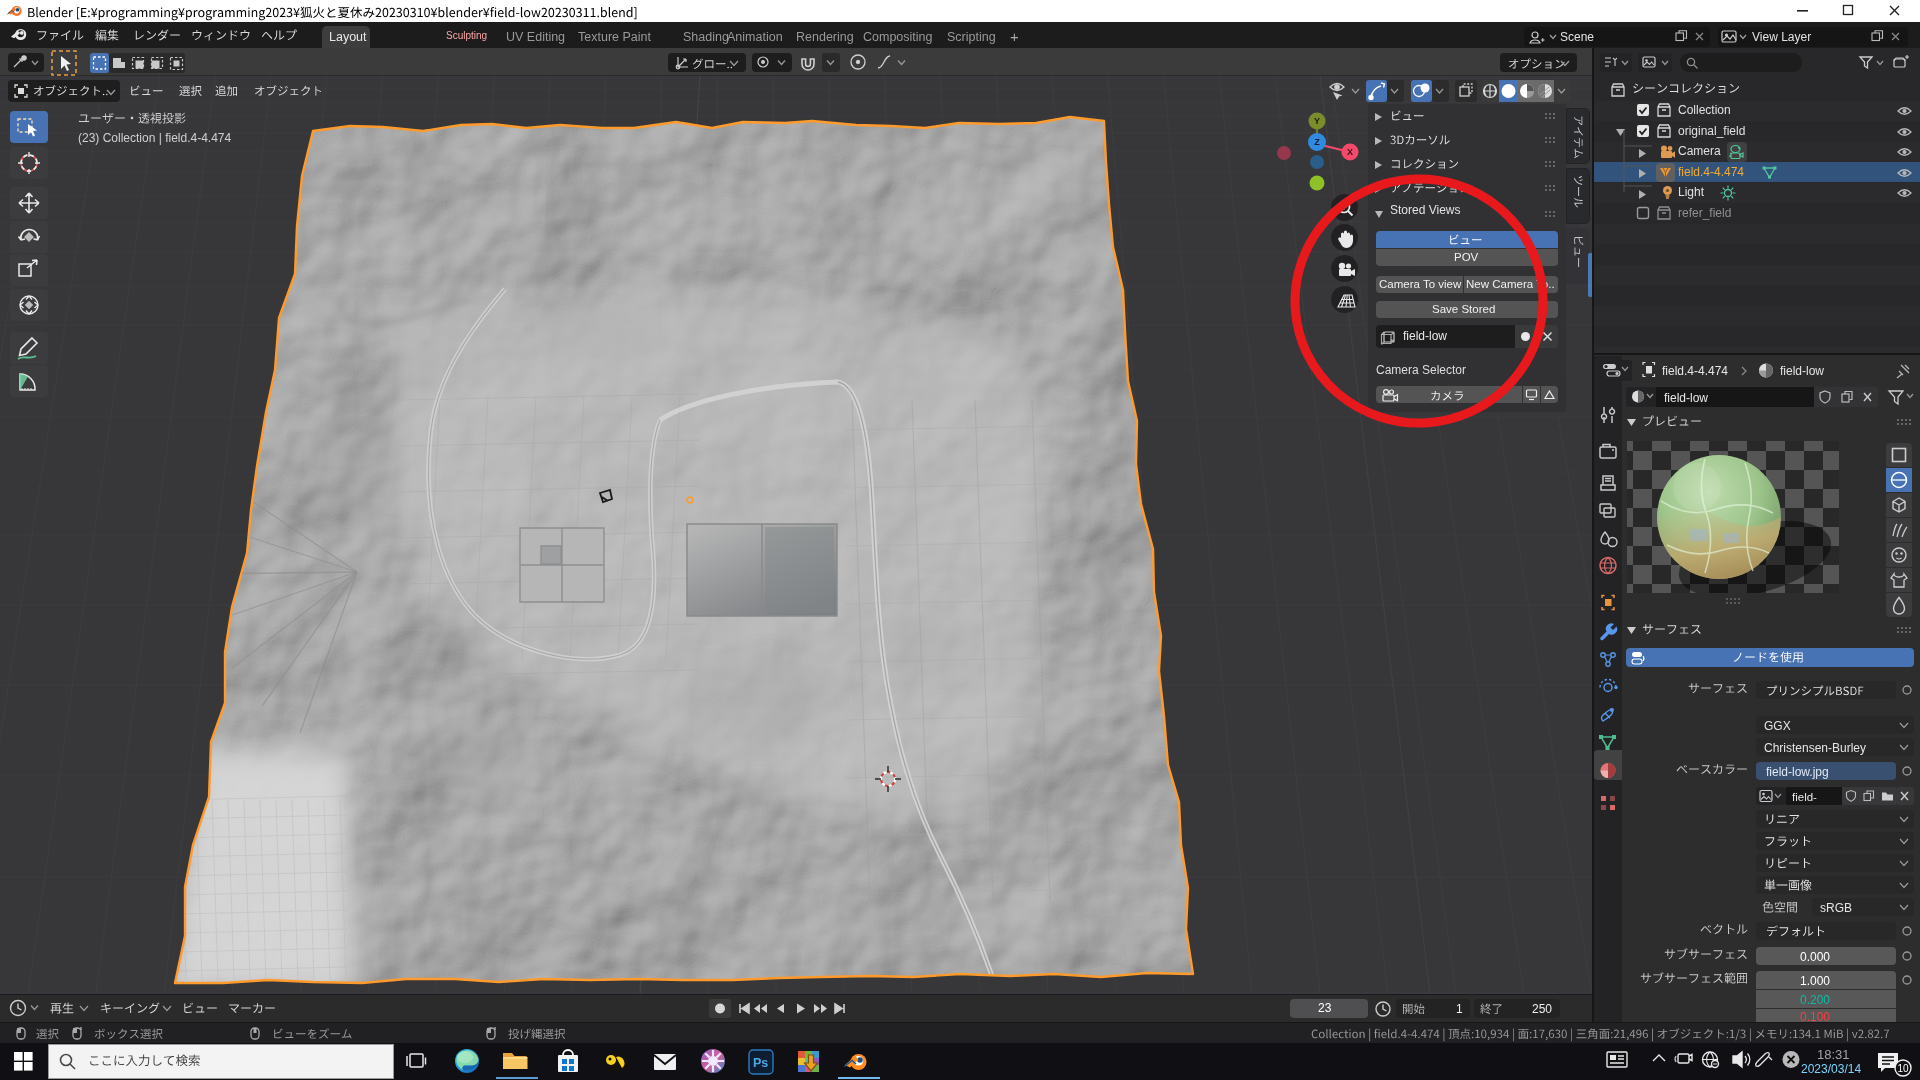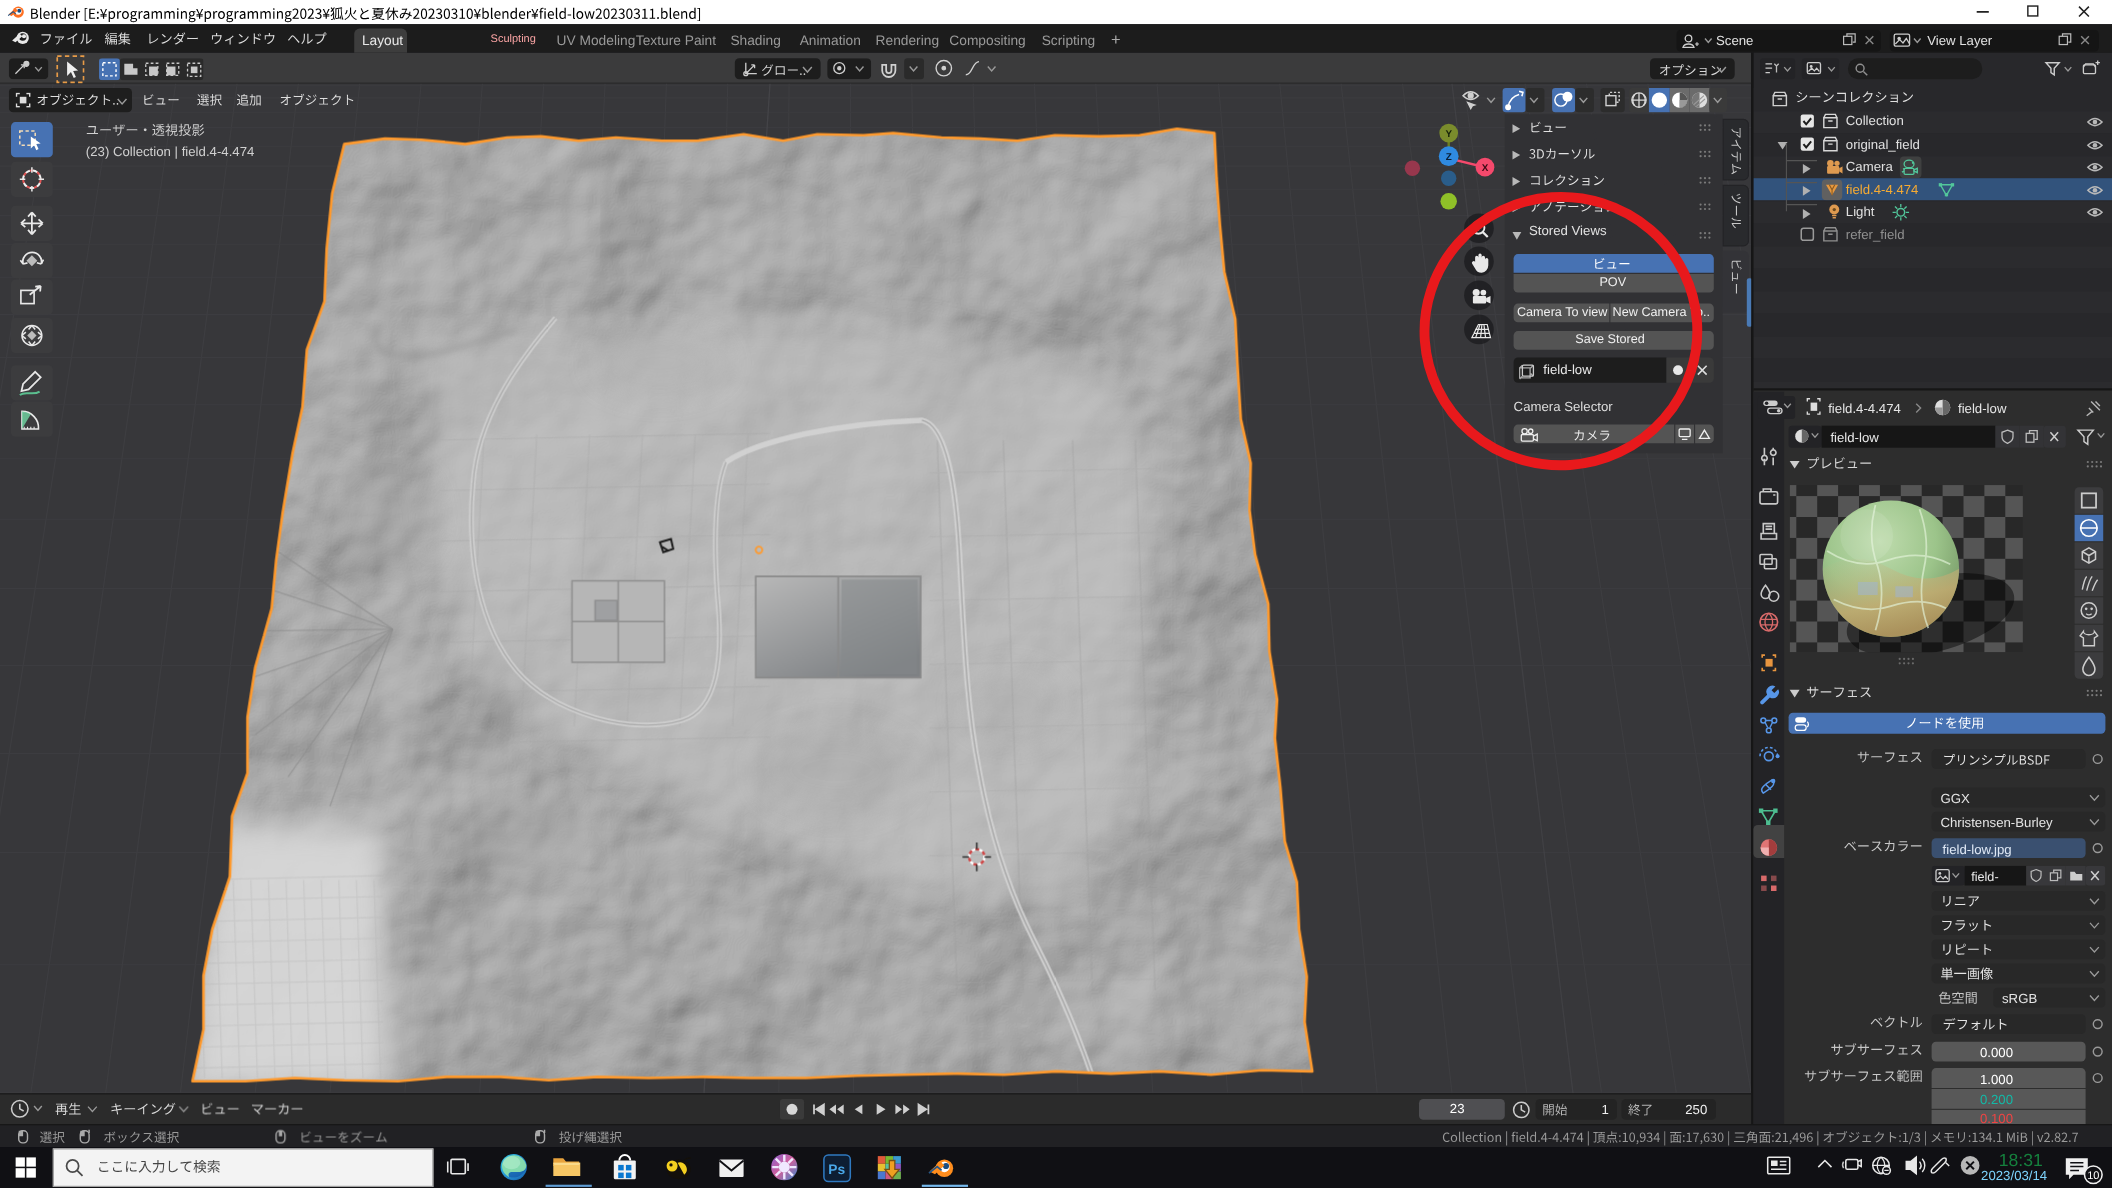--- a/index.html
+++ b/index.html
@@ -46,23 +46,23 @@
 <svg style="position:absolute;left:191px;top:27px;" width="62" height="18">
       <path transform="translate(0,12.6)" fill="#dcdcdc" d="M10.6 -7.3 9.9 -7.7C9.8 -7.6 9.6 -7.6 9.1 -7.6H6.4V-8.7C6.4 -9 6.4 -9.2 6.5 -9.6H5.3C5.4 -9.2 5.4 -9 5.4 -8.7V-7.6H2.7C2.3 -7.6 2 -7.6 1.6 -7.6C1.7 -7.4 1.7 -7 1.7 -6.7C1.7 -6.3 1.7 -5 1.7 -4.6C1.7 -4.4 1.7 -4.1 1.6 -3.8H2.7C2.6 -4 2.6 -4.3 2.6 -4.6C2.6 -4.9 2.6 -6.2 2.6 -6.7H9.3C9.2 -5.7 8.8 -4.2 8.2 -3.2C7.5 -2.1 6.1 -1.2 4.9 -0.8C4.6 -0.6 4.1 -0.5 3.7 -0.5L4.5 0.4C6.7 -0.2 8.3 -1.4 9.2 -3C9.9 -4.1 10.2 -5.6 10.4 -6.6C10.5 -6.8 10.5 -7.1 10.6 -7.3Z M13.5 -3.1 13.9 -2.2C15.3 -2.6 16.7 -3.3 17.7 -3.8V-0.1C17.7 0.3 17.7 0.7 17.6 0.9H18.7C18.7 0.7 18.7 0.3 18.7 -0.1V-4.4C19.8 -5.1 20.8 -6 21.4 -6.6L20.6 -7.4C20 -6.6 18.9 -5.6 17.8 -4.9C16.8 -4.3 15 -3.5 13.5 -3.1Z M26.7 -8.8 26 -8.1C26.9 -7.5 28.4 -6.2 29 -5.6L29.8 -6.3C29.1 -7 27.6 -8.2 26.7 -8.8ZM25.7 -0.8 26.3 0.2C28.3 -0.1 29.8 -0.9 31 -1.6C32.9 -2.8 34.3 -4.4 35.1 -5.9L34.5 -6.9C33.8 -5.4 32.3 -3.7 30.5 -2.5C29.4 -1.8 27.8 -1.1 25.7 -0.8Z M43.9 -8.6 43.2 -8.3C43.6 -7.8 44 -7.1 44.3 -6.5L45 -6.8C44.7 -7.4 44.2 -8.2 43.9 -8.6ZM45.3 -9.2 44.7 -8.9C45.1 -8.4 45.5 -7.8 45.8 -7.1L46.5 -7.5C46.2 -8 45.6 -8.8 45.3 -9.2ZM39.7 -0.9C39.7 -0.5 39.6 0.1 39.6 0.5H40.7C40.7 0.1 40.7 -0.5 40.7 -0.9V-4.8C42 -4.4 44.1 -3.6 45.4 -2.9L45.8 -3.9C44.5 -4.6 42.3 -5.4 40.7 -5.9V-7.9C40.7 -8.2 40.7 -8.8 40.8 -9.1H39.6C39.6 -8.8 39.7 -8.2 39.7 -7.9C39.7 -6.9 39.7 -1.6 39.7 -0.9Z M58.6 -7.3 57.9 -7.7C57.8 -7.6 57.6 -7.6 57.1 -7.6H54.4V-8.7C54.4 -9 54.4 -9.2 54.5 -9.6H53.3C53.4 -9.2 53.4 -9 53.4 -8.7V-7.6H50.7C50.3 -7.6 50 -7.6 49.6 -7.6C49.7 -7.4 49.7 -7 49.7 -6.7C49.7 -6.3 49.7 -5 49.7 -4.6C49.7 -4.4 49.7 -4.1 49.6 -3.8H50.7C50.6 -4 50.6 -4.3 50.6 -4.6C50.6 -4.9 50.6 -6.2 50.6 -6.7H57.3C57.2 -5.7 56.8 -4.2 56.2 -3.2C55.5 -2.1 54.1 -1.2 52.9 -0.8C52.6 -0.6 52.1 -0.5 51.7 -0.5L52.5 0.4C54.7 -0.2 56.3 -1.4 57.2 -3C57.9 -4.1 58.2 -5.6 58.4 -6.6C58.5 -6.8 58.5 -7.1 58.6 -7.3Z"></path>
     </svg>
 <svg style="position:absolute;left:261px;top:27px;" width="38" height="18">
       <path transform="translate(0,12.6)" fill="#dcdcdc" d="M0.7 -3.4 1.6 -2.5C1.8 -2.7 2.1 -3.1 2.3 -3.4C2.9 -4.1 3.9 -5.4 4.5 -6.1C4.9 -6.6 5.1 -6.6 5.6 -6.2C6.1 -5.7 7.2 -4.5 7.9 -3.7C8.6 -2.8 9.7 -1.6 10.5 -0.6L11.4 -1.4C10.5 -2.4 9.3 -3.7 8.4 -4.6C7.7 -5.3 6.7 -6.4 6 -7.1C5.2 -7.9 4.6 -7.7 4 -7C3.2 -6.1 2.2 -4.8 1.6 -4.2C1.3 -3.9 1.1 -3.6 0.7 -3.4Z M18.3 -0.3 18.9 0.3C19 0.2 19.1 0.1 19.3 0C20.7 -0.7 22.4 -1.9 23.4 -3.3L22.9 -4.1C21.9 -2.8 20.5 -1.7 19.4 -1.2C19.4 -1.6 19.4 -7.4 19.4 -8.1C19.4 -8.6 19.4 -8.9 19.4 -9H18.3C18.3 -8.9 18.4 -8.6 18.4 -8.1C18.4 -7.4 18.4 -1.5 18.4 -0.9C18.4 -0.7 18.3 -0.4 18.3 -0.3ZM12.8 -0.3 13.7 0.3C14.7 -0.5 15.5 -1.7 15.8 -3C16.2 -4.2 16.2 -6.8 16.2 -8.1C16.2 -8.5 16.2 -8.8 16.3 -9H15.2C15.2 -8.7 15.2 -8.4 15.2 -8.1C15.2 -6.8 15.2 -4.4 14.9 -3.3C14.5 -2.1 13.8 -1 12.8 -0.3Z M33.7 -8.6C33.7 -9.1 34 -9.4 34.5 -9.4C34.9 -9.4 35.3 -9.1 35.3 -8.6C35.3 -8.2 34.9 -7.8 34.5 -7.8C34 -7.8 33.7 -8.2 33.7 -8.6ZM33.1 -8.6C33.1 -8.5 33.1 -8.4 33.2 -8.2L32.8 -8.2C32.2 -8.2 27.4 -8.2 26.8 -8.2C26.4 -8.2 25.9 -8.3 25.6 -8.3V-7.2C25.9 -7.2 26.3 -7.3 26.8 -7.3C27.4 -7.3 32.2 -7.3 32.9 -7.3C32.7 -6.1 32.2 -4.5 31.3 -3.4C30.3 -2.1 29 -1.1 26.6 -0.5L27.5 0.4C29.7 -0.3 31.1 -1.4 32.2 -2.8C33.1 -4 33.7 -6 34 -7.2L34 -7.3C34.1 -7.3 34.3 -7.3 34.5 -7.3C35.2 -7.3 35.8 -7.9 35.8 -8.6C35.8 -9.4 35.2 -10 34.5 -10C33.7 -10 33.1 -9.4 33.1 -8.6Z"></path>
     </svg>
 <div class="abs" style="left:322px;top:26px;width:48px;height:22px;background:#3d3d3d;border-radius:5px 5px 0 0;"></div>
 <div class="txt" style="left:329px;top:30px;font-size:12.5px;color:#e8e8e8;">Layout</div>
 <div class="txt" style="left:381px;top:30px;font-size:12.5px;color:#999999;margin-top:16px;">Modeling</div>
 <div class="txt" style="left:446px;top:30px;font-size:10px;color:#fca5a5;">Sculpting</div>
-<div class="txt" style="left:506px;top:30px;font-size:12.5px;color:#999999;">UV Modeling</div>
+<div class="txt" style="left:506px;top:30px;font-size:12.5px;color:#999999;">UV Editing</div>
 <div class="txt" style="left:578px;top:30px;font-size:12.5px;color:#999999;">Texture Paint</div>
-<div class="txt" style="left:664px;top:30px;font-size:12.5px;color:#999999;">Shading</div>
+<div class="txt" style="left:683px;top:30px;font-size:12.5px;color:#999999;">Shading</div>
 <div class="txt" style="left:727px;top:30px;font-size:12.5px;color:#999999;">Animation</div>
 <div class="txt" style="left:796px;top:30px;font-size:12.5px;color:#999999;">Rendering</div>
 <div class="txt" style="left:863px;top:30px;font-size:12.5px;color:#999999;">Compositing</div>
 <div class="txt" style="left:947px;top:30px;font-size:12.5px;color:#999999;">Scripting</div>
 <div class="txt" style="left:1010px;top:28px;font-size:15px;color:#aaa;">+</div>
 <svg class="abs" style="left:1524px;top:27px" width="390" height="20">
 <rect x="0" y="0" width="186" height="20" rx="4" fill="#151515"></rect>
 <rect x="194" y="0" width="190" height="20" rx="4" fill="#151515"></rect>
 <g stroke="#cccccc" fill="none" stroke-width="1.2">
 <circle cx="11" cy="8" r="3"></circle>
@@ -1357,20 +1357,20 @@
         <path d="M97.5 11.5 h15 M105 4 a10 10 0 0 1 0 15 M105 4 a10 10 0 0 0 0 15" stroke-width="1.1"></path>
         <circle cx="110" cy="16" r="3.5" fill="#101014" stroke="#e8e8e8"></circle>
         <path d="M108 16 l4 0" stroke-width="1"></path>
 <path d="M128 8 v7 h4 l5 4 v-15 l-5 4 Z" fill="#e8e8e8"></path>
         <path d="M140 8 a5.5 5.5 0 0 1 0 7 M142.5 5.5 a9 9 0 0 1 0 12" stroke-width="1.3"></path>
 <path d="M155 17 q-2 2 -4 1 q-1-2 1-4 l8-8 q2-2 4-1 q1 2-1 4 Z M164 9 l3 3" stroke-width="1.3"></path>
 <circle cx="186" cy="11.5" r="8.5" fill="#b8b8b8" stroke="none"></circle>
         <path d="M182.5 8 l7 7 M189.5 8 l-7 7" stroke="#101014" stroke-width="1.8"></path>
 </g>
     </svg>
-<div class="txt" style="left:1817px;top:1047px;font-size:16px;color:#15803d;">18:31</div>
+<div class="txt" style="left:1817px;top:1047px;font-size:13px;color:#a3a3a3;">18:31</div>
 <div class="txt" style="left:1801px;top:1062px;font-size:12px;color:#7dd3fc;text-align:right;">2023/03/14</div>
 <svg class="abs" style="left:1876px;top:1051px" width="40" height="26">
 <path d="M2 2 h20 v15 h-13 l-4 4 v-4 h-3 Z" fill="#f0f0f0"></path>
 <path d="M6 6 h12 M6 9.5 h12 M6 13 h8" stroke="#101014" stroke-width="1.4"></path>
 <circle cx="27" cy="17" r="8" fill="#101014" stroke="#f0f0f0" stroke-width="1.4"></circle>
 <text x="27" y="20.5" font-size="10" fill="#fff" text-anchor="middle" font-family="Liberation Sans">10</text>
 </svg>
 </div>
 </body></html>

